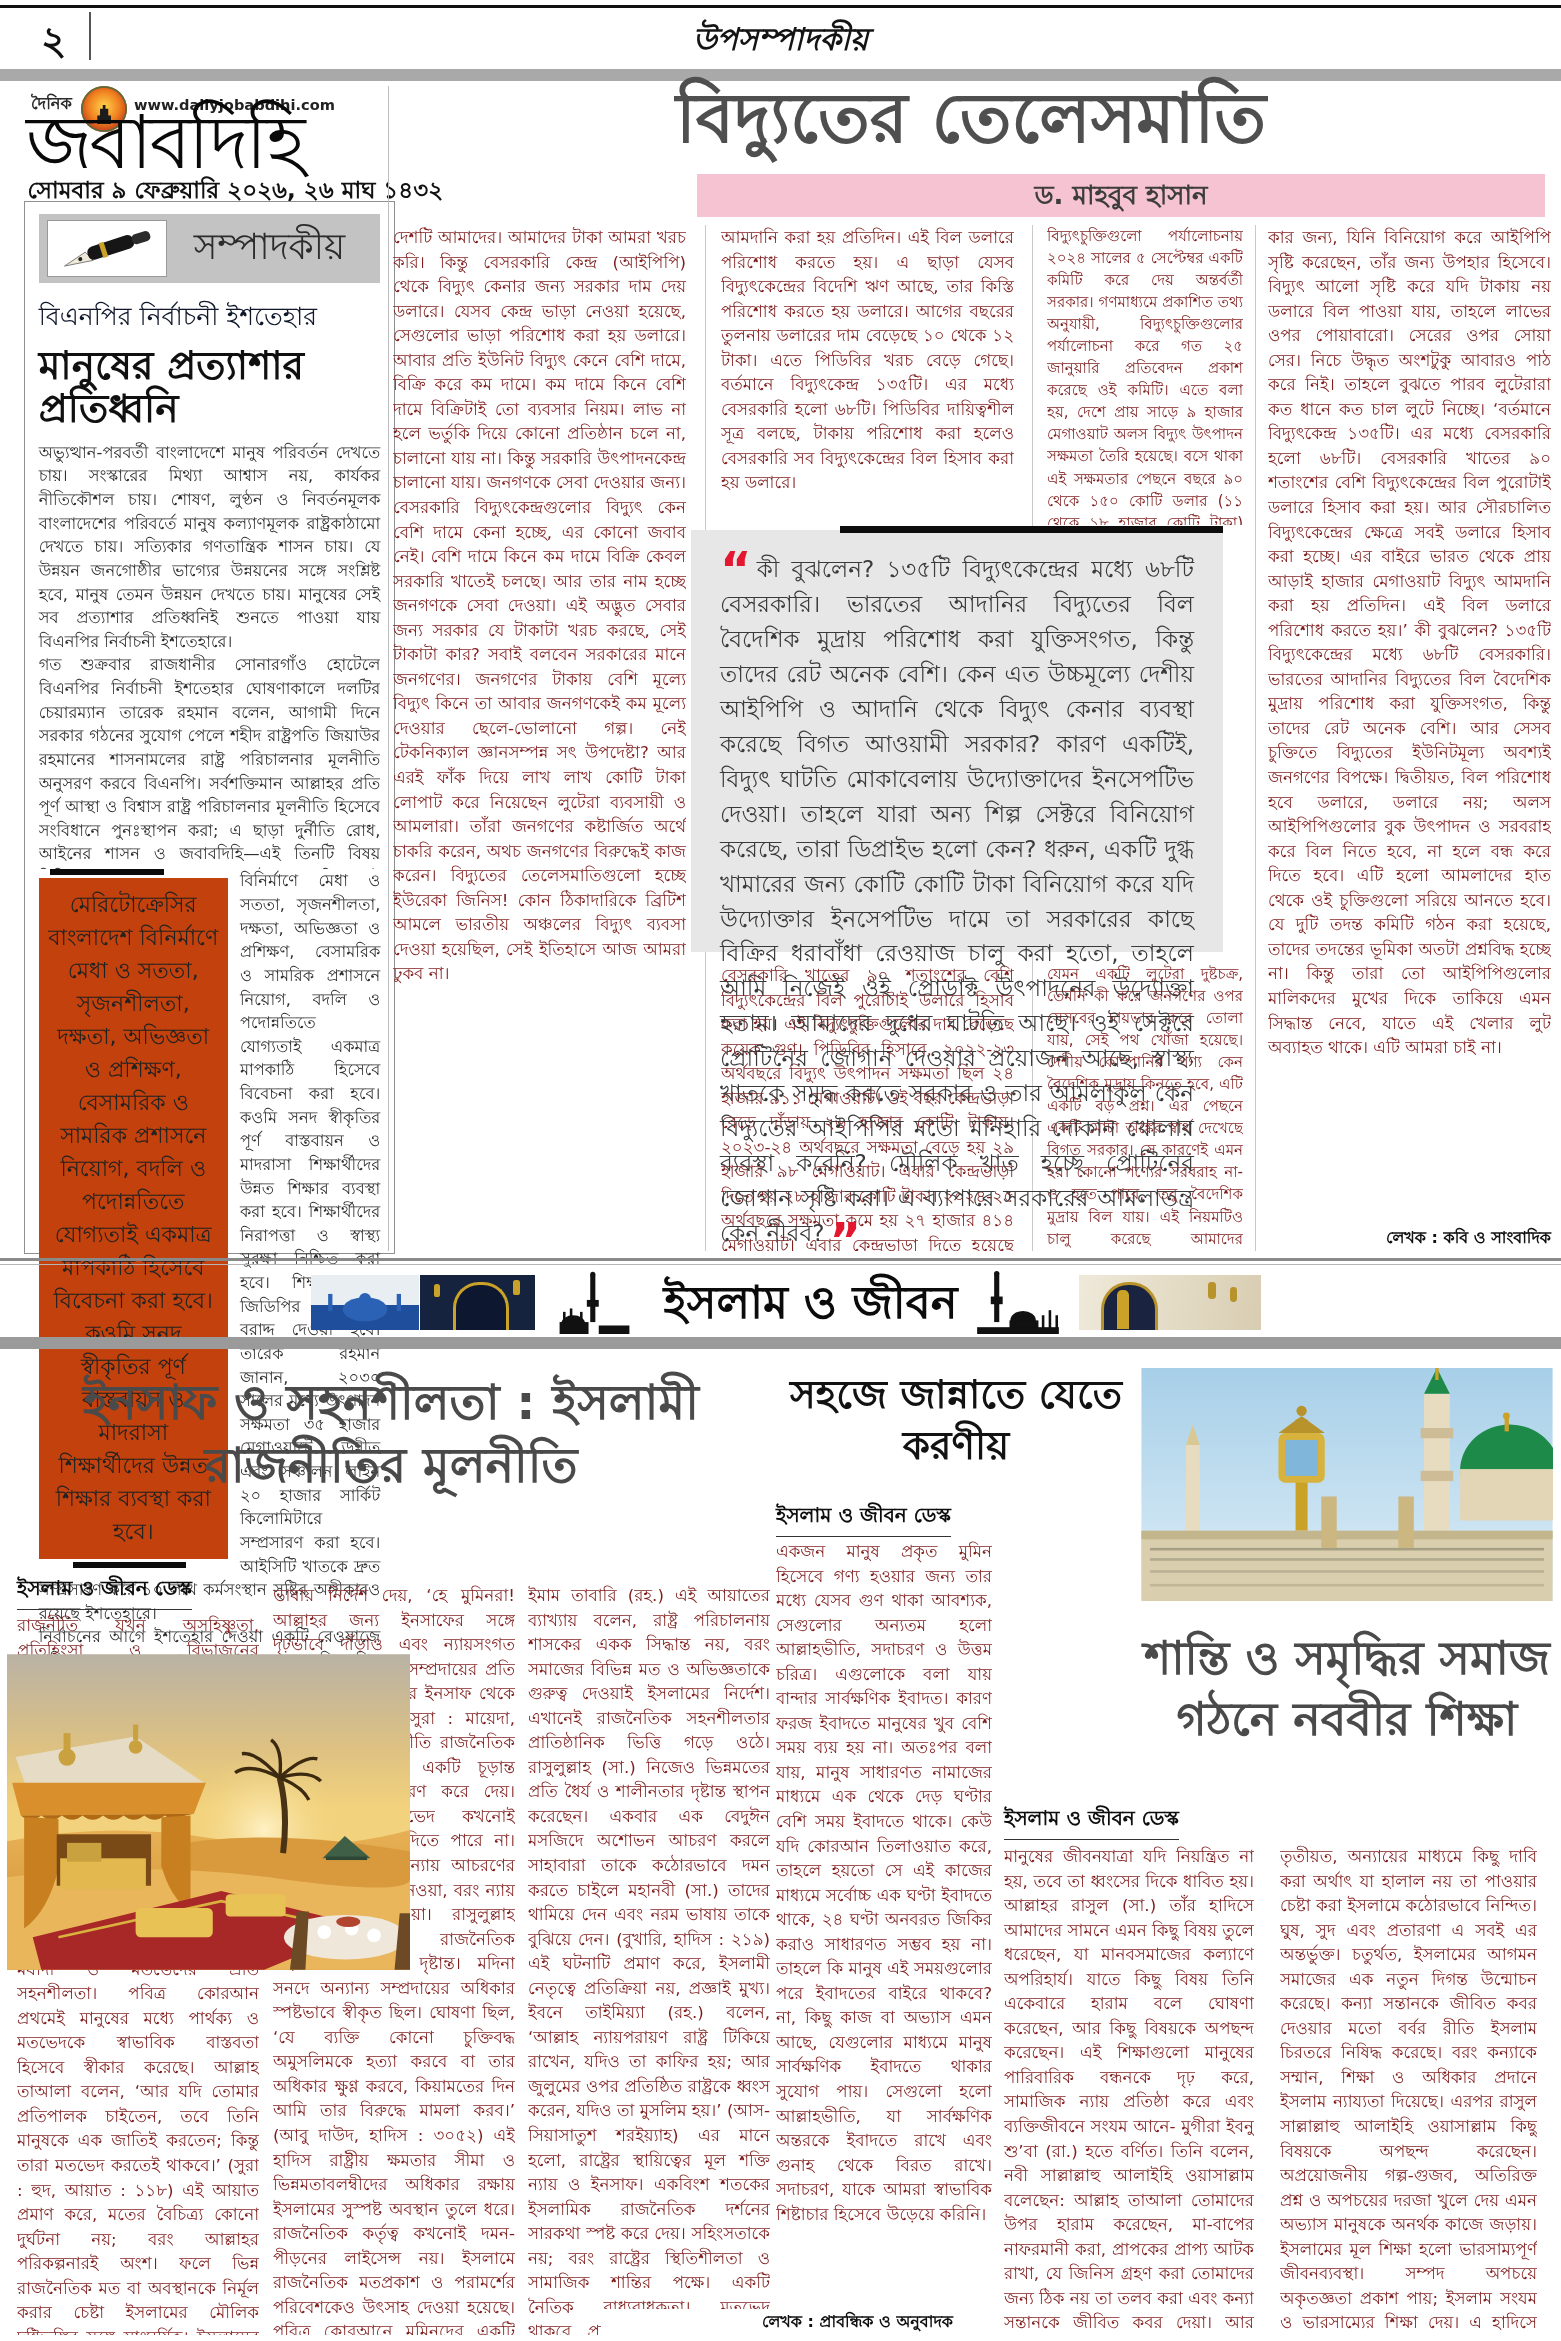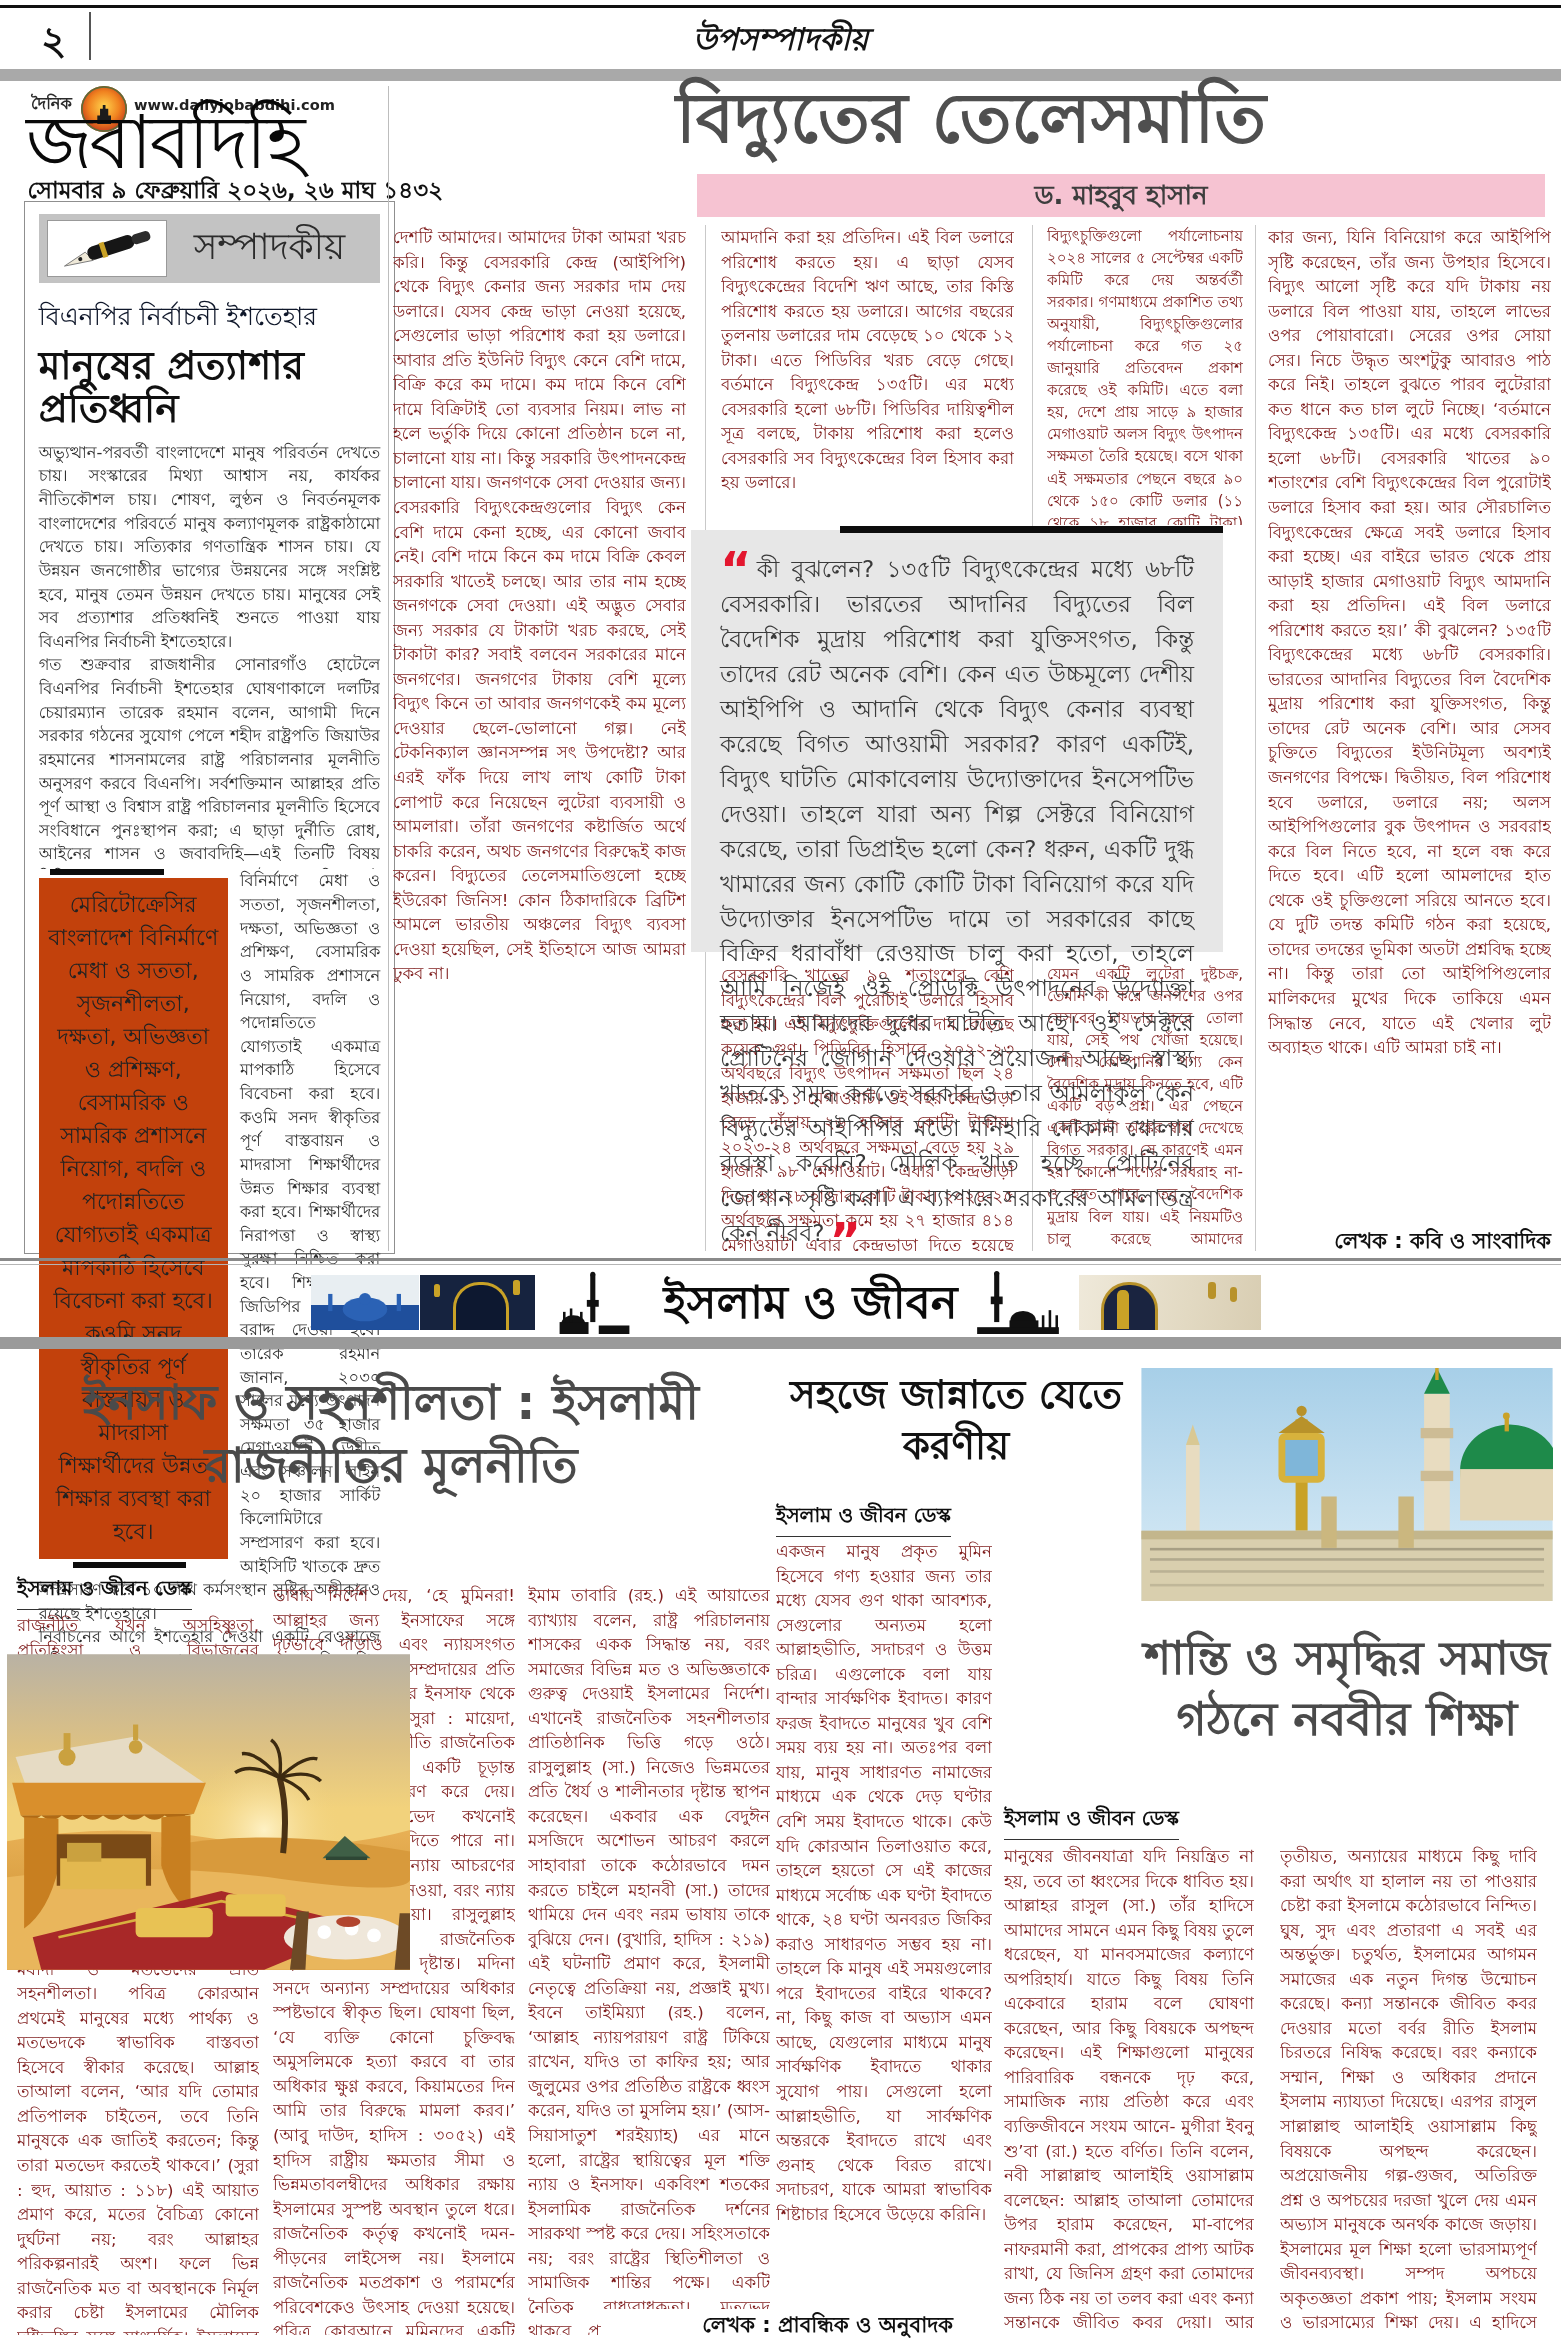--- a/index.html
+++ b/index.html
@@ -32,21 +32,21 @@
   .edquote::after{bottom:-9.4px;left:18%;}
   
   .mainhead{font-size:69px;font-weight:bold;color:#4f4f4f;text-align:center;line-height:1;}
   .pinkband{background:#f6c3d2;text-align:center;}
   .pinkband span{font-size:26px;font-weight:bold;color:#3d3d3d;line-height:43px;}
   .pullbox{background:#e7e7e7;padding:22px 29px;box-sizing:border-box;}
   .pullbox .bar{position:absolute;top:-4.3px;right:0;width:72%;height:7.7px;background:#0d0d0d;}
   .pulltext{font-size:23px;line-height:1.52;color:#3a3a3a;text-align:justify;}
   .redq{color:#e3172f;font-size:48px;font-weight:bold;line-height:0.6;vertical-align:-8.6px;padding-right:5.1px;}
   .redq2{color:#e3172f;font-size:48px;font-weight:bold;line-height:0.6;vertical-align:-15.4px;padding-left:5.1px;}
-  .sig{font-size:21px;font-weight:bold;color:#101010;text-align:right;background:#fff;}
+  .sig{font-size:16px;font-weight:bold;color:#101010;text-align:right;background:#fff;}
   
   .bannertitle{font-size:45px;font-weight:900;color:#0b0b0b;text-align:center;line-height:55px;}
   .deco{overflow:hidden;}
   
   .bhead{font-weight:bold;text-align:center;line-height:1.32;}
   .bhead.gray{color:#4a4a4a;font-size:48px;}
   .bhead.black{color:#121212;font-size:39px;}
   .byline{font-size:20px;font-weight:bold;color:#0e0e0e;display:inline-block;
           border-bottom:1.7px solid #333;padding-bottom:3.4px;}
   .photo{overflow:hidden;}

